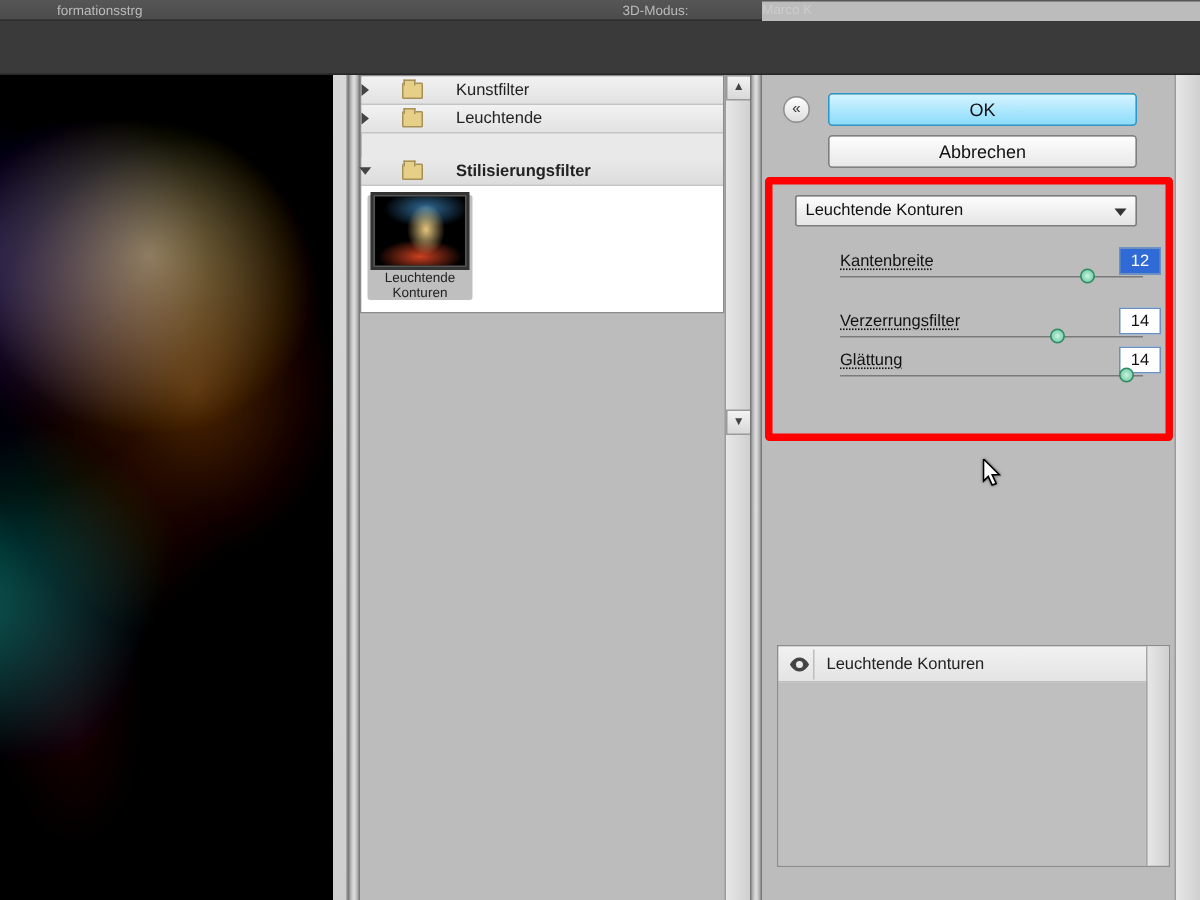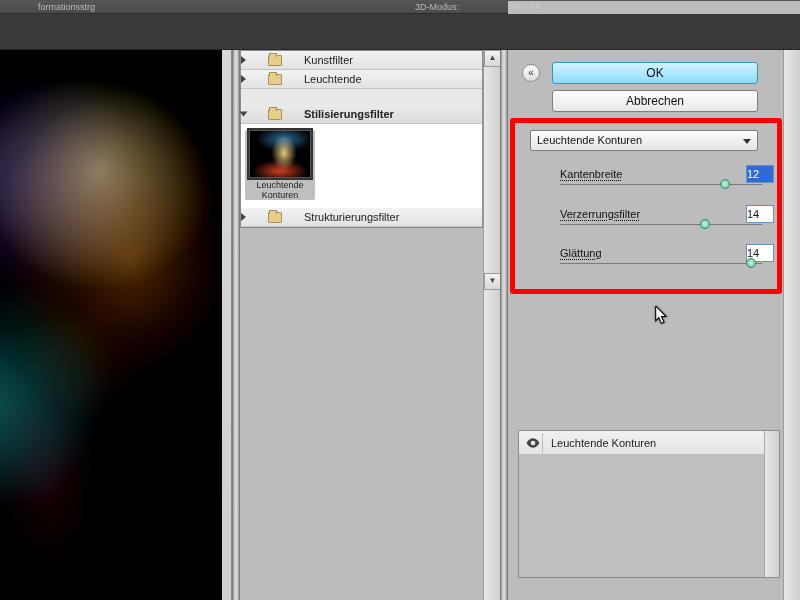--- a/index.html
+++ b/index.html
@@ -148,31 +148,31 @@
   }
   .dropdown .dd-tri {
     position:absolute; right:6px; top:8px; width:0;height:0;
     border-left:4px solid transparent;border-right:4px solid transparent;border-top:5px solid #333;
   }
 
   .param { position:absolute; left:38px; width:214px; font-size:11px; color:#111;margin-left:14px; }
   .param .lbl { text-decoration: underline dotted; text-underline-offset:2px; }
   .param .val {
     position:absolute; right:0; top:-3px; width:28px; height:18px;
-    border:1px solid #6b90c0; background:#fff; font-size:11px; text-align:left; line-height:16px;
+    border:1px solid #6b90c0; background:#fff; font-size:11px; text-align:center; line-height:16px;
   }
   .param .val.sel { background:#2f6ad6; color:#fff; }
   .param .track {
     position:absolute; left:0; top:16px; width:202px; height:1px; background:#7a7a7a;
   }
   .param .knob {
     position:absolute; top:11px; width:10px; height:10px; border-radius:50%;
     background:radial-gradient(#c9f5e0,#5fbf97); border:1px solid #2e8a64;
   }
-  .p1 { top:118px } .p2 { top:158px } .p3 { top:197px }
+  .p1 { top:118px } .p2 { top:158px } .p3 { top:184px }
 
   
   .layersbox {
     position:absolute; left:10px; top:380px; width:262px; height:148px;
     background:#dfdfdf; border:1px solid #8c8c8c;
   }
   .layerrow {
     display:flex; align-items:center; height:24px;
     background:linear-gradient(#f1f1f1,#e4e4e4); border-bottom:1px solid #bdbdbd;
     font-size:11px; color:#222; padding-left:4px;
@@ -229,25 +229,20 @@
       <div class="cat-row open">
         <span class="tri"></span>
         <span class="folder-ico"></span>
         <span>Stilisierungsfilter</span>
       </div>
       <div class="thumbs">
         <div class="thumb sel">
           <div class="thumb-img"></div>
           <div>Leuchtende Konturen</div>
         </div>
-      </div>
-      <div class="cat-row">
-        <span class="tri"></span>
-        <span class="folder-ico"></span>
-        <span>Strukturierungsfilter</span>
       </div>
     </div>
     <div class="cats-scroll">
       <div class="up">▲</div>
       <div class="down">▼</div>
     </div>
   </div>
 
   <div class="divider div2"></div>
 

